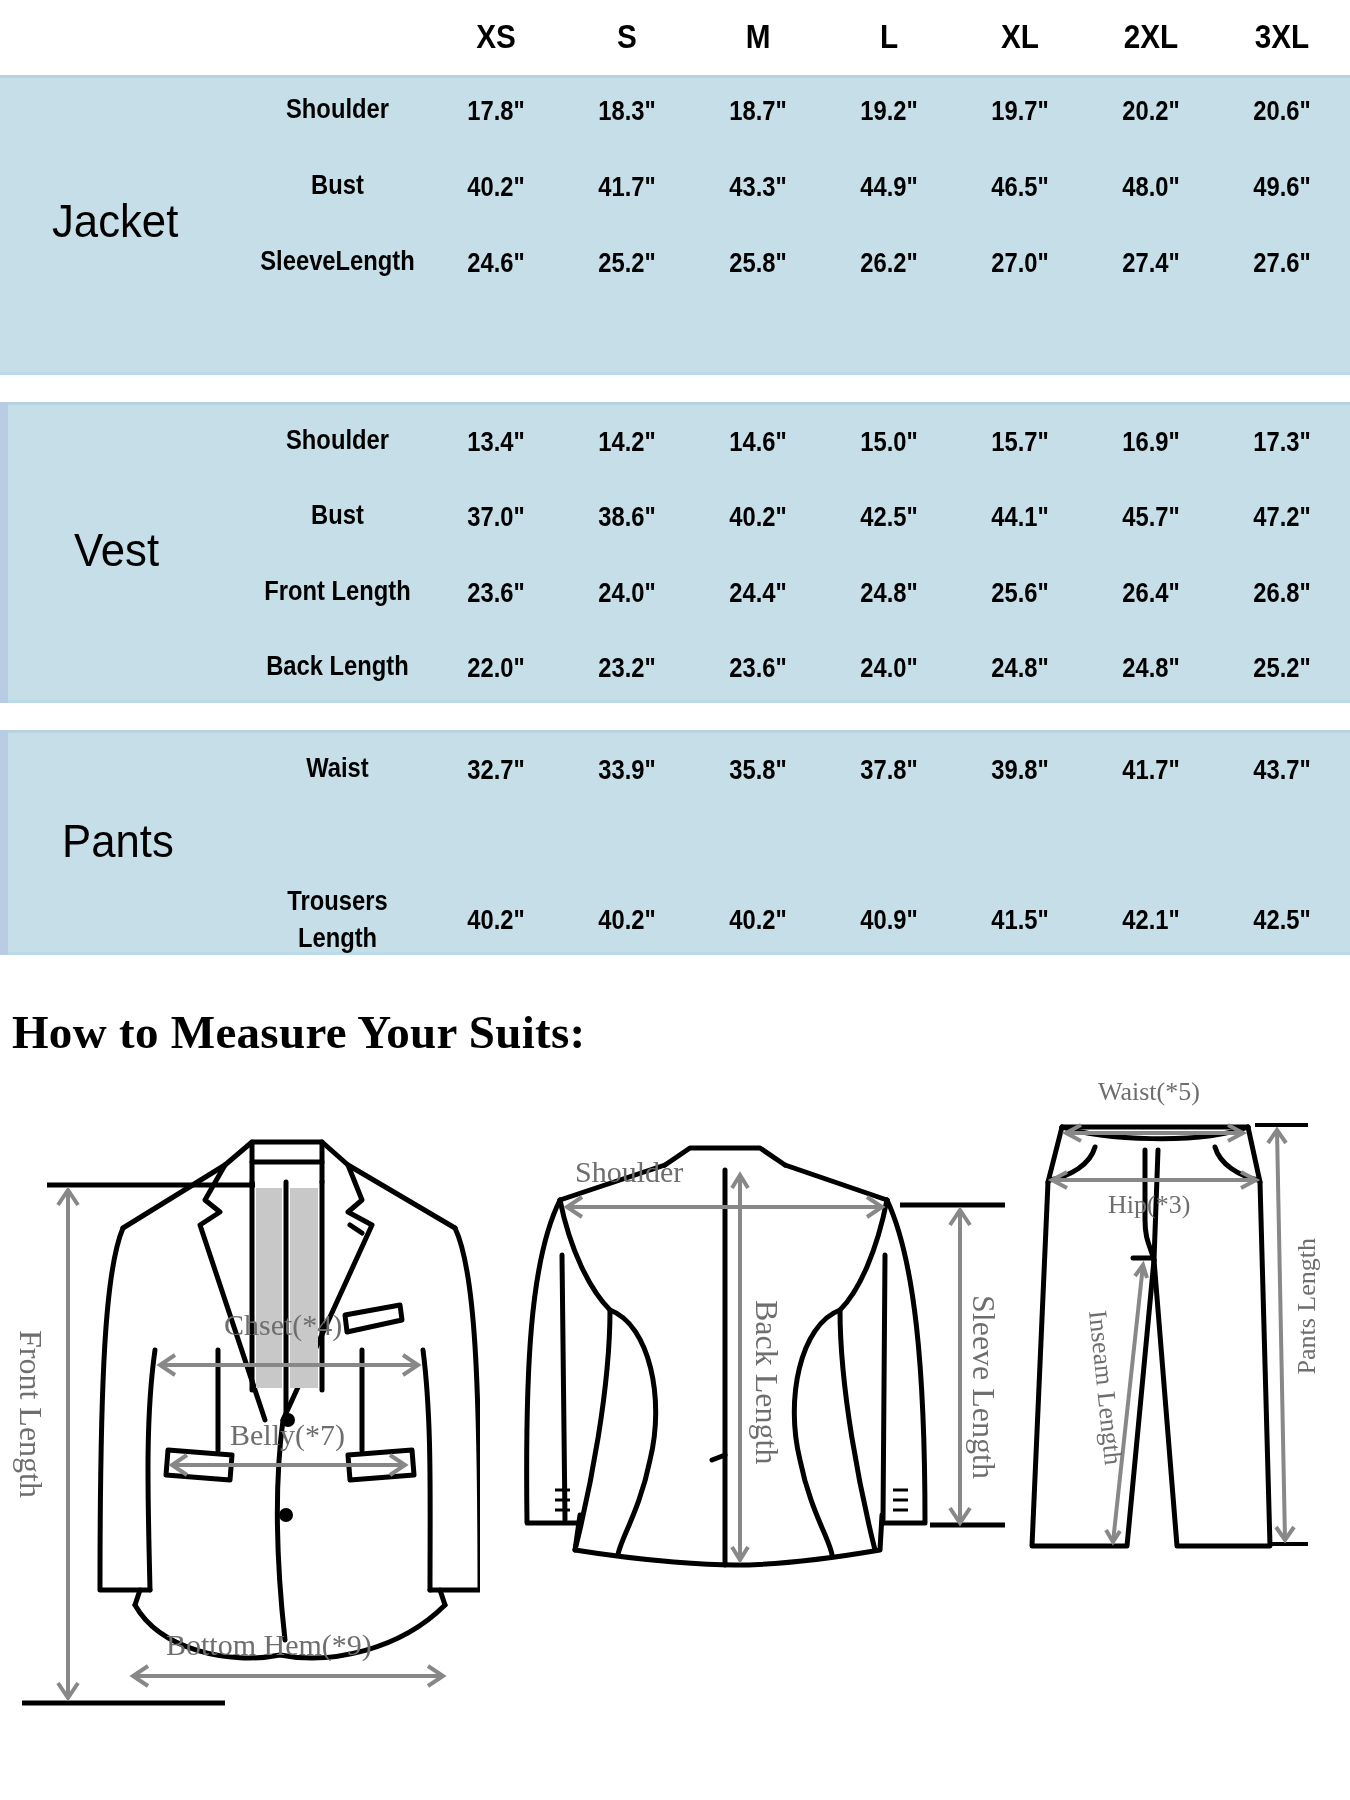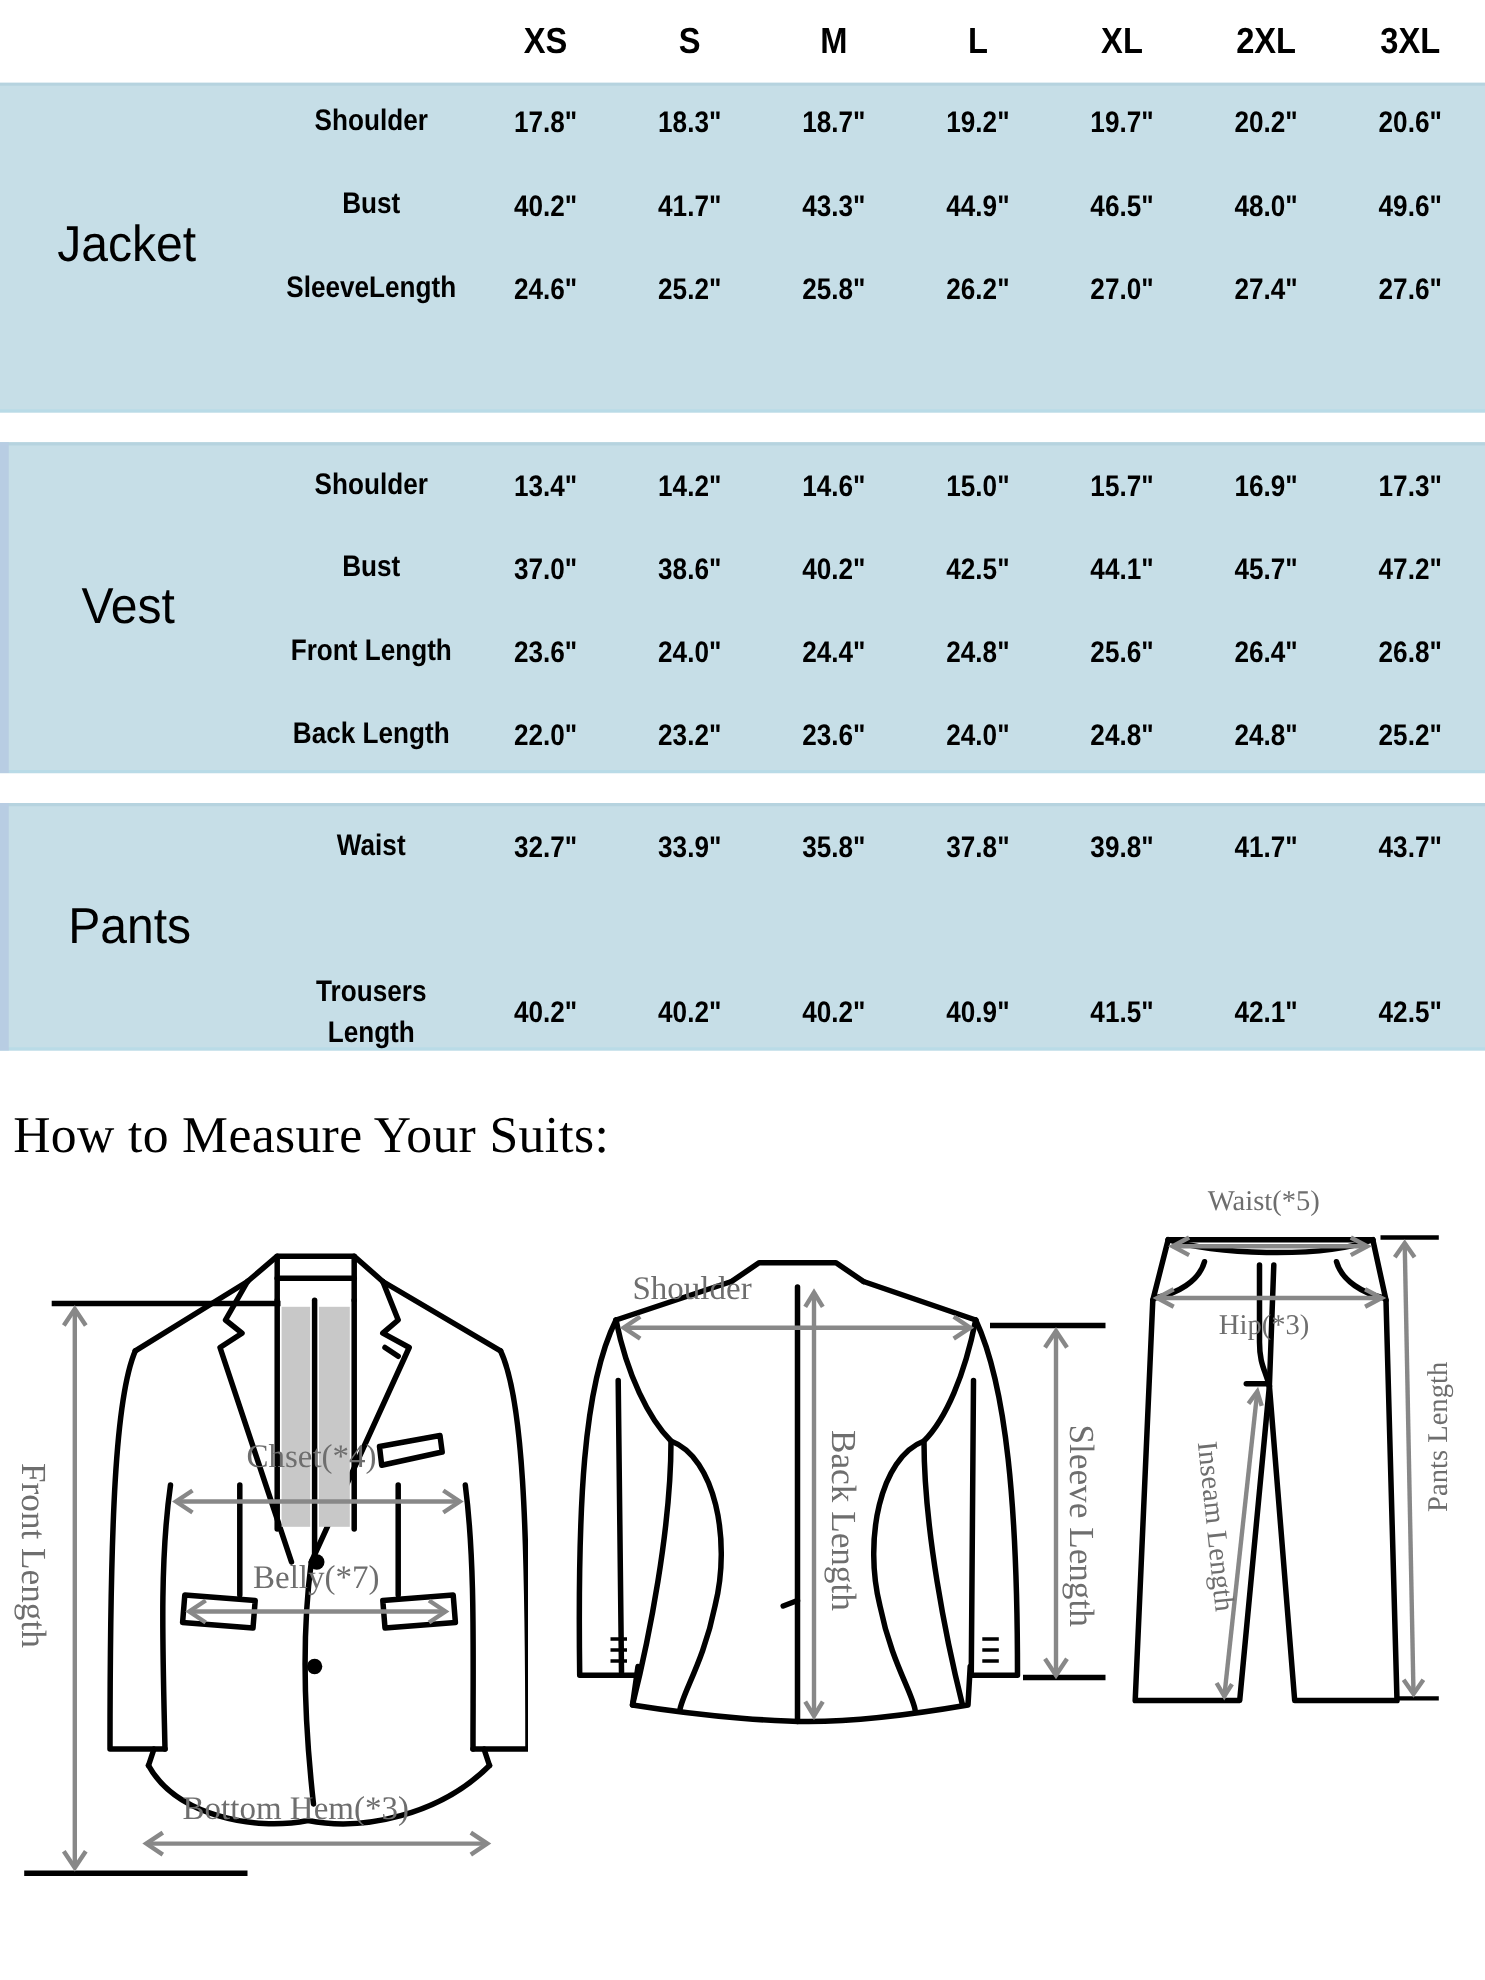--- a/index.html
+++ b/index.html
@@ -18,21 +18,21 @@
   .garment { position:absolute; font-size:46px; transform:scaleX(0.95); transform-origin:left; }
   .row { position:absolute; left:0; width:1350px; height:50px; }
   .row .label { position:absolute; left:220px; width:235px; text-align:center; top:0;
           font-size:27px; font-weight:bold; transform:scaleX(0.88); line-height:32px; }
   .row .label.two { top:-19px; line-height:37px; }
   .row .val { position:absolute; top:3px; width:120px; margin-left:-60px; text-align:center;
           font-size:27px; font-weight:bold; transform:scaleX(0.88); }
 
   
   .measure-title { position:absolute; left:12px; top:1005px;
-          font-family:"Liberation Serif", serif; font-weight:normal; font-size:47px; letter-spacing:0.3px; }
+          font-family:"Liberation Serif", serif; font-weight:bold; font-size:47px; letter-spacing:0.3px; }
 
   
   .diagram { position:absolute; }
   .dlabel { position:absolute; font-family:"Liberation Serif", serif; color:#6e6e6e;
           font-size:30px; white-space:nowrap; }
   .vert { writing-mode:vertical-rl; }
   .vert-flip { writing-mode:vertical-rl; transform:rotate(180deg); }
 </style>
 </head>
 <body>
@@ -212,21 +212,21 @@
       <path d="M175 235 L160 245 L175 255 M403 235 L418 245 L403 255"></path>
       <line x1="172" y1="345" x2="405" y2="345"></line>
       <path d="M187 335 L172 345 L187 355 M390 335 L405 345 L390 355"></path>
       <line x1="133" y1="556" x2="443" y2="556"></line>
       <path d="M148 546 L133 556 L148 566 M428 546 L443 556 L428 566"></path>
     </g>
   </svg>
   <div class="dlabel vert" style="left:12px;top:210px;font-size:32px">Front Length</div>
   <div class="dlabel" style="left:224px;top:188px">Chset(*4)</div>
   <div class="dlabel" style="left:230px;top:298px">Belly(*7)</div>
-  <div class="dlabel" style="left:166px;top:508px">Bottom Hem(*3)</div>
+  <div class="dlabel" style="left:166px;top:508px">Bottom Hem(*9)</div>
 </div>
 
 <div class="diagram" style="left:510px;top:1110px;width:500px;height:600px">
   <svg width="500" height="600" viewBox="0 0 500 600">
     <g fill="none" stroke="#000" stroke-width="5" stroke-linejoin="round" stroke-linecap="round">
       <path d="M155 55 L180 38 L250 38 L275 55"></path>
       <path d="M155 55 L50 90 M275 55 L377 90"></path>
       <path d="M50 90 C20 150 15 260 17 413 L70 413"></path>
       <path d="M377 90 C405 150 415 260 415 413 L372 413"></path>
       <path d="M50 90 C60 140 80 180 100 200 C100 280 80 380 65 440"></path>

